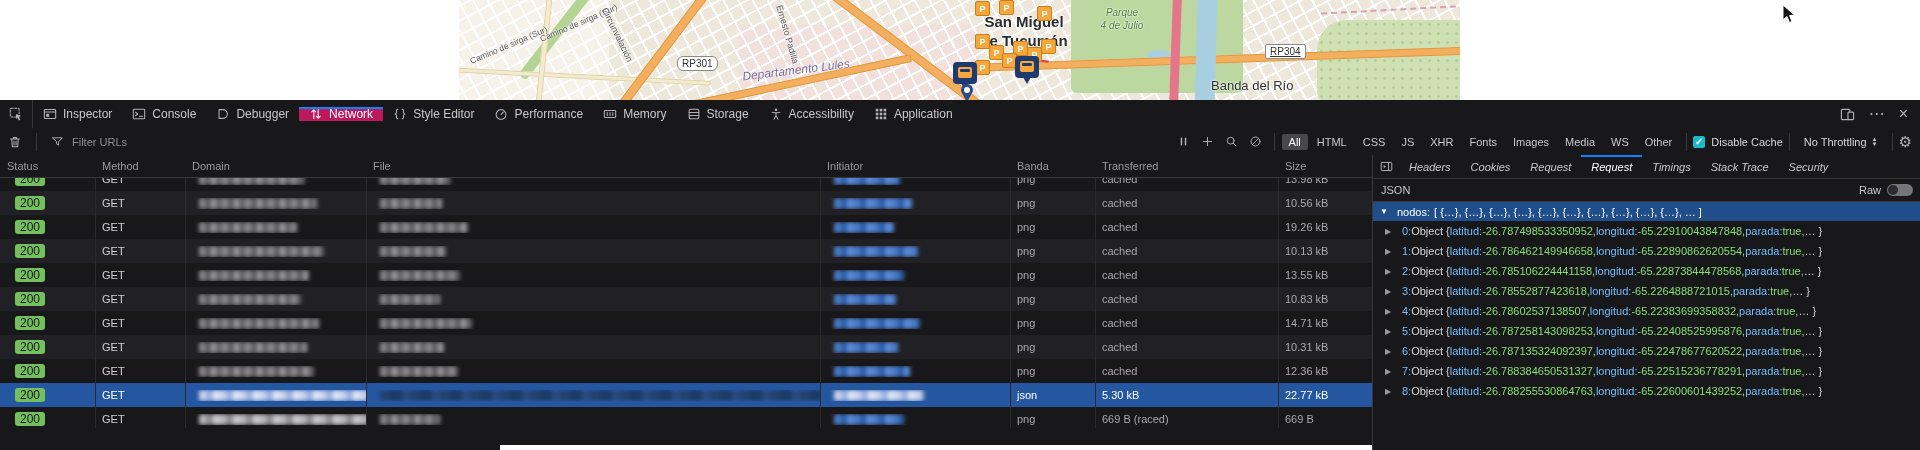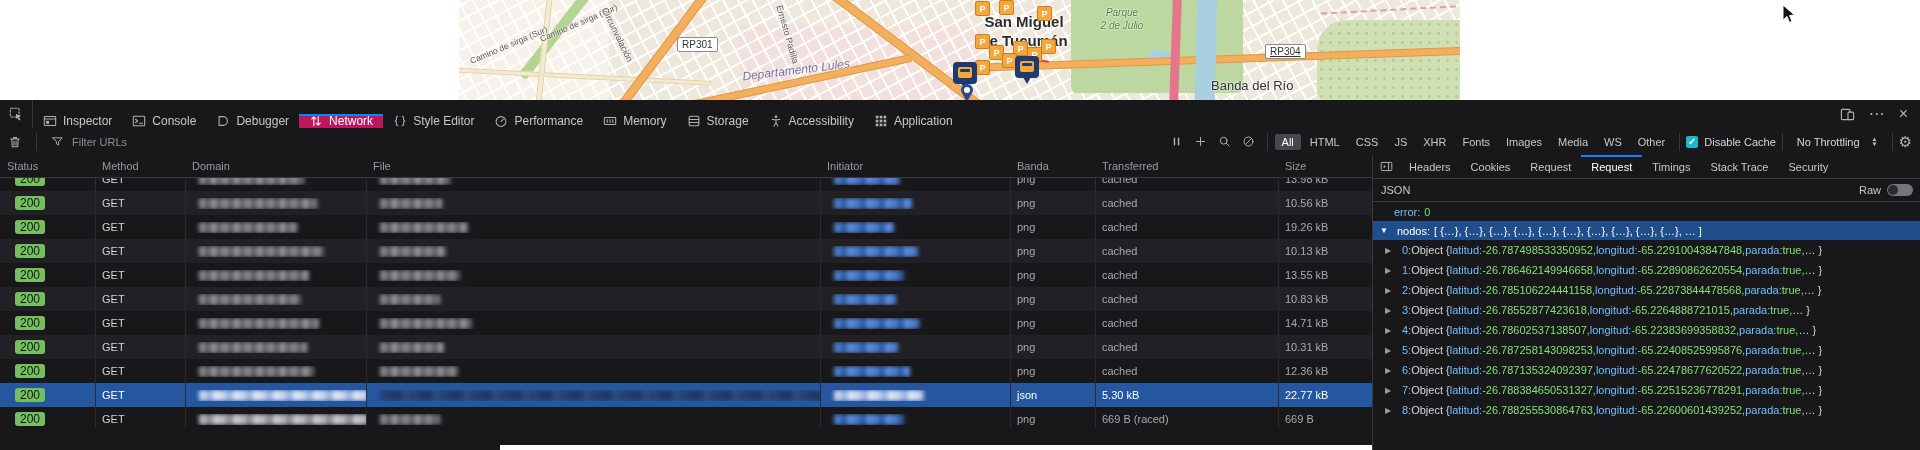--- a/index.html
+++ b/index.html
@@ -71,21 +71,21 @@
     background:#18181b;border-bottom:1px solid #38383d;}
   .tb-left{display:flex;align-items:center;gap:8px;padding-left:8px;}
   .tb-divider{width:1px;height:18px;background:#38383d;margin:0 6px;}
   .placeholder{color:#8f8f93;}
   .tb-right{margin-left:auto;display:flex;align-items:center;padding-right:8px;}
   .tb-iconbtn{display:flex;align-items:center;justify-content:center;width:24px;height:22px;}
   .typefilter{padding:2px 7px;border-radius:2px;color:#c8c8ca;margin:0 1px;}
   .typefilter.active{background:#47474c;color:#fff;}
   .cb{width:12px;height:12px;border-radius:2px;display:inline-flex;align-items:center;justify-content:center;margin-right:6px;}
   .cb.checked::after{content:"✓";color:#fff;font-size:10px;font-weight:bold;}
-  .throttle{display:flex;align-items:center;gap:12px;padding:0 8px;text-align:right;}
+  .throttle{display:flex;align-items:center;gap:5px;padding:0 8px;text-align:right;}
   .updown{display:inline-flex;flex-direction:column;font-size:6px;line-height:5px;color:#c8c8ca;}
   .updown::before{content:"▲";}
   .updown::after{content:"▼";}
 
   
   .netpane{position:absolute;left:0;top:55px;width:1372px;height:295px;overflow:hidden;}
   .nethead{position:absolute;left:0;top:0;width:1372px;height:22px;display:grid;
     grid-template-columns:95px 90px 181px 454px 190px 85px 183px 1fr;align-items:center;
     background:#18181b;border-bottom:1px solid #38383d;color:#9a9a9e;z-index:3;}
   .nethead span{padding-left:7px;}
@@ -105,21 +105,21 @@
   .blur.light{background:repeating-linear-gradient(90deg,#cdd6ee 0 7px,#9fb4e4 7px 14px,#dfe6f6 14px 20px);}
   .blur.navy{background:repeating-linear-gradient(90deg,#24416f 0 10px,#1d3a66 10px 22px,#2c4a7c 22px 30px);}
   .blur.lightgray{background:repeating-linear-gradient(90deg,#b9b9bd 0 7px,#8f8f93 7px 14px,#c9c9cd 14px 20px);}
   .net-row.selected{background:#2457a0;color:#fff;}
   .net-row.selected .method{color:#fff;}
 
   
   .detail{position:absolute;left:1372px;top:55px;width:548px;height:295px;border-left:1px solid #38383d;
     background:#18181b;overflow:hidden;}
   .dtabs{display:flex;align-items:stretch;height:23px;border-bottom:1px solid #38383d;}
-  .dtab{display:flex;align-items:center;padding:0 10px;color:#c8c8ca;position:relative;}
+  .dtab{display:flex;align-items:center;padding:0 10px;color:#c8c8ca;position:relative;font-style:italic;}
   .dtab.active{color:#fff;}
   .dtab.active::before{content:"";position:absolute;left:0;right:0;top:0;height:2px;background:#0a84ff;}
   .dtoggle{display:flex;align-items:center;justify-content:center;width:26px;}
   .dfilter{display:flex;align-items:center;gap:7px;height:22px;border-bottom:1px solid #38383d;padding-left:8px;}
   .jsonbar{display:flex;align-items:center;height:22px;border-bottom:1px solid #38383d;padding:0 8px;color:#c8c8ca;}
   .raw{margin-left:auto;display:flex;align-items:center;gap:6px;color:#c8c8ca;}
   .switch{width:26px;height:12px;border-radius:7px;background:#75757a;position:relative;}
   .switch .knob{position:absolute;left:1px;top:1px;width:10px;height:10px;border-radius:50%;background:#2b2b30;}
   .tree{position:relative;}
   .trow{height:19px;display:flex;align-items:center;white-space:nowrap;color:#d7d7db;}
@@ -165,23 +165,23 @@
     <div class="map-label" style="left:78px;top:18px;transform:rotate(-23deg);font-size:8.5px;">Camino de sirga (Sur)</div>
     <div class="map-label" style="left:150px;top:6px;transform:rotate(64deg);transform-origin:left top;">Circunvalación</div>
     <div class="map-label" style="left:325px;top:4px;transform:rotate(74deg);transform-origin:left top;">Ernesto Padilla</div>
     <div class="department">Departamento Lules</div>
     <div class="city">
       <span>San Miguel</span><br>
       <span>de Tucumán</span>
     </div>
     <div class="park-label">
       <span>Parque</span><br>
-      <span>2 de Julio</span>
+      <span>4 de Julio</span>
     </div>
-    <div class="shield" style="left:218px;top:37px;">RP301</div>
+    <div class="shield" style="left:218px;top:56px;border-radius:6px;">RP301</div>
     <div class="shield" style="left:806px;top:44px;text-decoration:underline;">RP304</div>
     <div class="district">Banda del Río</div>
 
     <div id="map-markers">
         <div class="pmark" style="left: 516px; top: 1px;">P</div>
         <div class="pmark" style="left: 540px; top: 0px;">P</div>
         <div class="pmark" style="left: 578px; top: 6px;">P</div>
         <div class="pmark" style="left: 516px; top: 34px;">P</div>
         <div class="pmark" style="left: 530px; top: 45px;">P</div>
         <div class="pmark" style="left: 554px; top: 41px;">P</div>
@@ -209,21 +209,21 @@
 
     <div class="tabbar">
       <div class="picker-btn">
         <span class="icon">
             <svg width="14" height="14" viewBox="0 0 16 16" fill="none" stroke="currentColor" stroke-width="1.2" stroke-linecap="round" stroke-linejoin="round">
               <rect x="1.5" y="1.5" width="10" height="10" rx="1" stroke-dasharray="2.4 1.7"></rect>
               <path d="M8 8l6 2.4-2.8.7 1.8 3.4-1.7.9-1.8-3.5-1.5 2z" fill="currentColor" stroke="none"></path>
             </svg>
           </span>
       </div>
-      <div id="tabbar-tabs" style="display:flex;align-items:flex-end;">
+      <div id="tabbar-tabs" style="display:flex;align-items:center;">
           <div class="tab">
             <span class="icon">
               <svg width="14" height="14" viewBox="0 0 16 16" fill="none" stroke="currentColor" stroke-width="1.2" stroke-linecap="round" stroke-linejoin="round">
                 <rect x="1.5" y="2.8" width="13" height="10.4" rx="1"></rect>
                 <path d="M1.5 5.8h13"></path>
                 <rect x="3.6" y="7.8" width="3.4" height="3.4" fill="currentColor" stroke="none"></rect>
               </svg>
             </span>
             <span>Inspector</span>
           </div>
@@ -624,24 +624,20 @@
       <div class="jsonbar">
         <span>JSON</span>
         <span class="raw">
           <span>Raw</span>
           <span class="switch">
               <span class="knob"></span>
             </span>
         </span>
       </div>
       <div class="tree" id="tree">
-        <div class="trow row-error">
-          <span class="k" id="error-key">error:</span>
-          <span class="n" id="error-val" style="margin-left:4px;">0</span>
-        </div>
         <div class="trow row-nodos">
           <span class="expander">▼</span>
           <span class="k" id="nodos-key">nodos:</span>
           <span class="p" id="nodos-preview" style="margin-left:4px;">[ {…}, {…}, {…}, {…}, {…}, {…}, {…}, {…}, {…}, {…}, … ]</span>
         </div>
         <div id="tree-nodes">
             <div class="trow tnode">
               <span class="expander">▶</span>
               <span class="k">0: </span>
               <span class="p">Object { </span>

